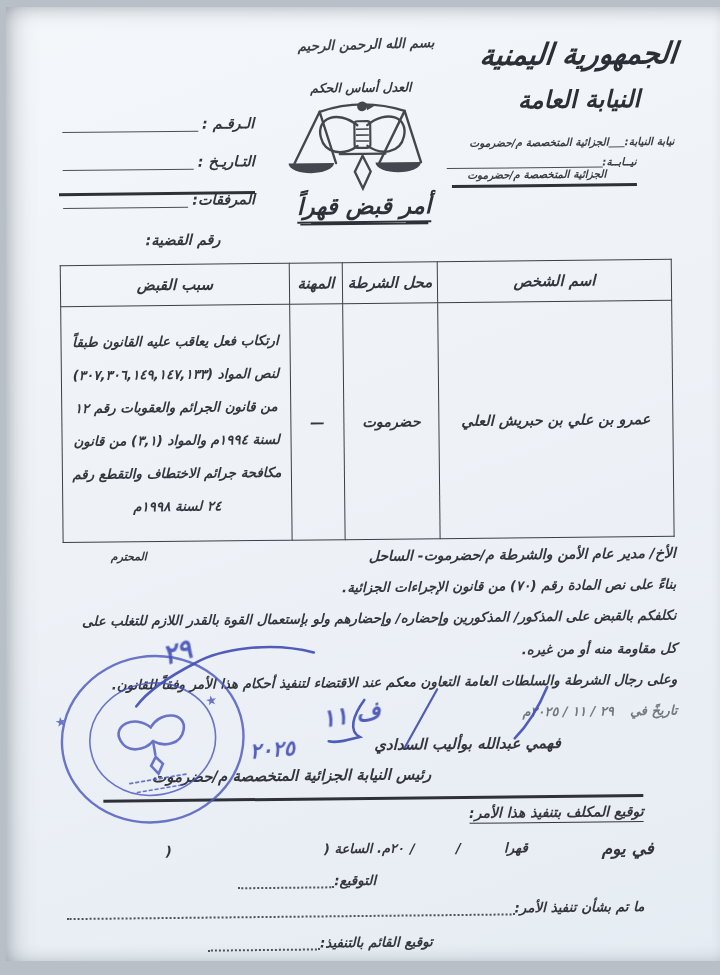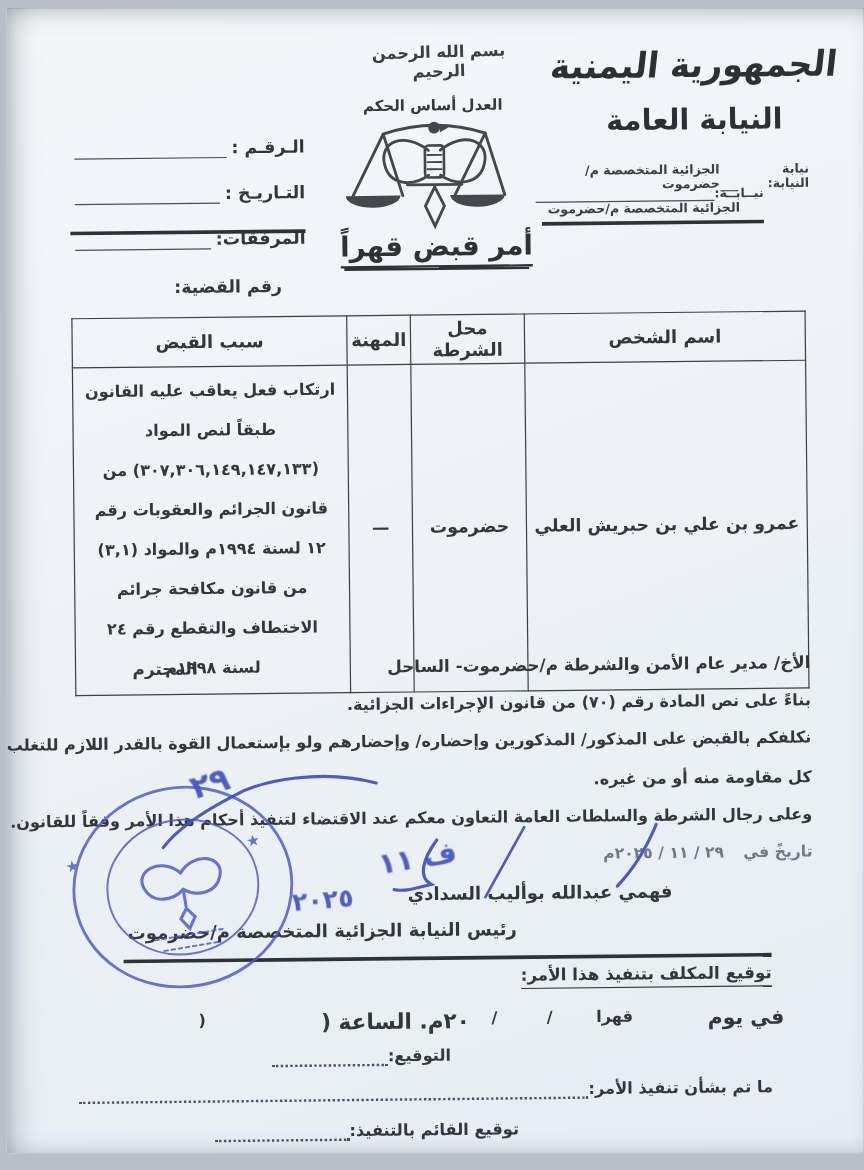--- a/index.html
+++ b/index.html
@@ -2,21 +2,21 @@
 <html lang="ar" dir="rtl"><head>
 <meta charset="utf-8">
 <style>
   html,body{margin:0;padding:0;}
   body{
     width:720px;height:975px;overflow:hidden;
     background:#b9bfc6;
     font-family:"DejaVu Sans",sans-serif;
     color:#33363c;
   }
-  #photo{position:relative;width:720px;height:975px;}
+  #photo{position:relative;width:720px;height:975px;font-style:italic;}
   #paper{
     position:absolute;left:6px;right:0;top:7px;bottom:14px;
     background:linear-gradient(160deg,#f4f7fa 0%,#eef2f7 45%,#e6ecf3 100%);
     box-shadow:inset 20px 0 26px -18px rgba(90,100,110,.5),
                inset 0 14px 20px -14px rgba(90,100,110,.45),
                inset 0 -10px 18px -12px rgba(90,100,110,.35);
   }
   #content{
     position:absolute;left:0;top:0;width:720px;height:975px;
     transform:rotate(-0.6deg);transform-origin:360px 480px;
@@ -128,21 +128,21 @@
         <tr style="height:236px;">
           <td class="name-cell">عمرو بن علي بن حبريش العلي</td>
           <td class="res-cell">حضرموت</td>
           <td class="prof-cell">—</td>
           <td class="reason-cell">ارتكاب فعل يعاقب عليه القانون طبقاً لنص المواد (٣٠٧,٣٠٦,١٤٩,١٤٧,١٣٣) من قانون الجرائم والعقوبات رقم ١٢ لسنة ١٩٩٤م والمواد (٣,١) من قانون مكافحة جرائم الاختطاف والتقطع رقم ٢٤ لسنة ١٩٩٨م</td>
         </tr>
       </tbody>
     </table>
 
     <div class="abs para" style="right:45px;top:548px;font-size:14px;">الأخ/ مدير عام الأمن والشرطة م/حضرموت- الساحل</div>
-    <div class="abs para" style="left:110px;top:548px;font-size:14px;">المحترم</div>
+    <div class="abs para" style="left:110px;top:548px;font-size:11px;">المحترم</div>
     <div class="abs para" style="right:45px;top:580px;">بناءً على نص المادة رقم (٧٠) من قانون الإجراءات الجزائية.</div>
     <div class="abs para" style="right:45px;top:611px;">نكلفكم بالقبض على المذكور/ المذكورين وإحضاره/ وإحضارهم ولو بإستعمال القوة بالقدر اللازم للتغلب على</div>
     <div class="abs para" style="right:45px;top:644px;">كل مقاومة منه أو من غيره.</div>
     <div class="abs para" style="right:45px;top:675px;">وعلى رجال الشرطة والسلطات العامة التعاون معكم عند الاقتضاء لتنفيذ أحكام هذا الأمر وفقاً للقانون.</div>
     <div class="abs gray" style="right:45px;top:706px;font-size:13px;font-weight:bold;display:flex;gap:16px;">
       <span>تاريخً في</span>
       <span>٢٩ / ١١ / ٢٠٢٥م</span>
     </div>
     <div class="abs b" style="right:162px;top:736px;font-size:15px;">فهمي عبدالله بوأليب السدادي</div>
     <div class="abs b" style="right:292px;top:766px;font-size:15px;white-space:nowrap;">رئيس النيابة الجزائية المتخصصة م/حضرموت</div>
@@ -183,21 +183,21 @@
       </g>
     </svg>
 
     <div class="abs b" style="right:80px;top:806px;font-size:14px;border-bottom:1.8px solid #33363c;padding-bottom:2px;">توقيع المكلف بتنفيذ هذا الأمر:</div>
 
     <div class="abs" style="left:0;right:0;top:841px;height:22px;">
       <span class="abs b" style="right:70px;font-size:17px;">في يوم</span>
       <span class="abs b" style="right:196px;font-size:13.5px;">قهرا</span>
       <span class="abs b ltr" style="right:263px;font-size:13.5px;">/</span>
       <span class="abs b ltr" style="right:309px;font-size:13.5px;">/</span>
-      <span class="abs b" style="right:332px;font-size:18px;">٢٠م. الساعة (</span>
+      <span class="abs b" style="right:320px;font-size:13px;">٢٠م. الساعة (</span>
       <span class="abs b ltr" style="right:552px;font-size:13.5px;">)</span>
     </div>
 
     <div class="abs" style="right:348px;top:872px;display:flex;align-items:flex-end;">
       <span class="b" style="font-size:13.5px;">التوقيع:</span>
       <span class="dots" style="width:96px;"></span>
     </div>
 
     <div class="abs" style="right:80px;left:62px;top:901px;display:flex;align-items:flex-end;">
       <span class="b" style="font-size:13.5px;white-space:nowrap;">ما تم بشأن تنفيذ الأمر:</span>

